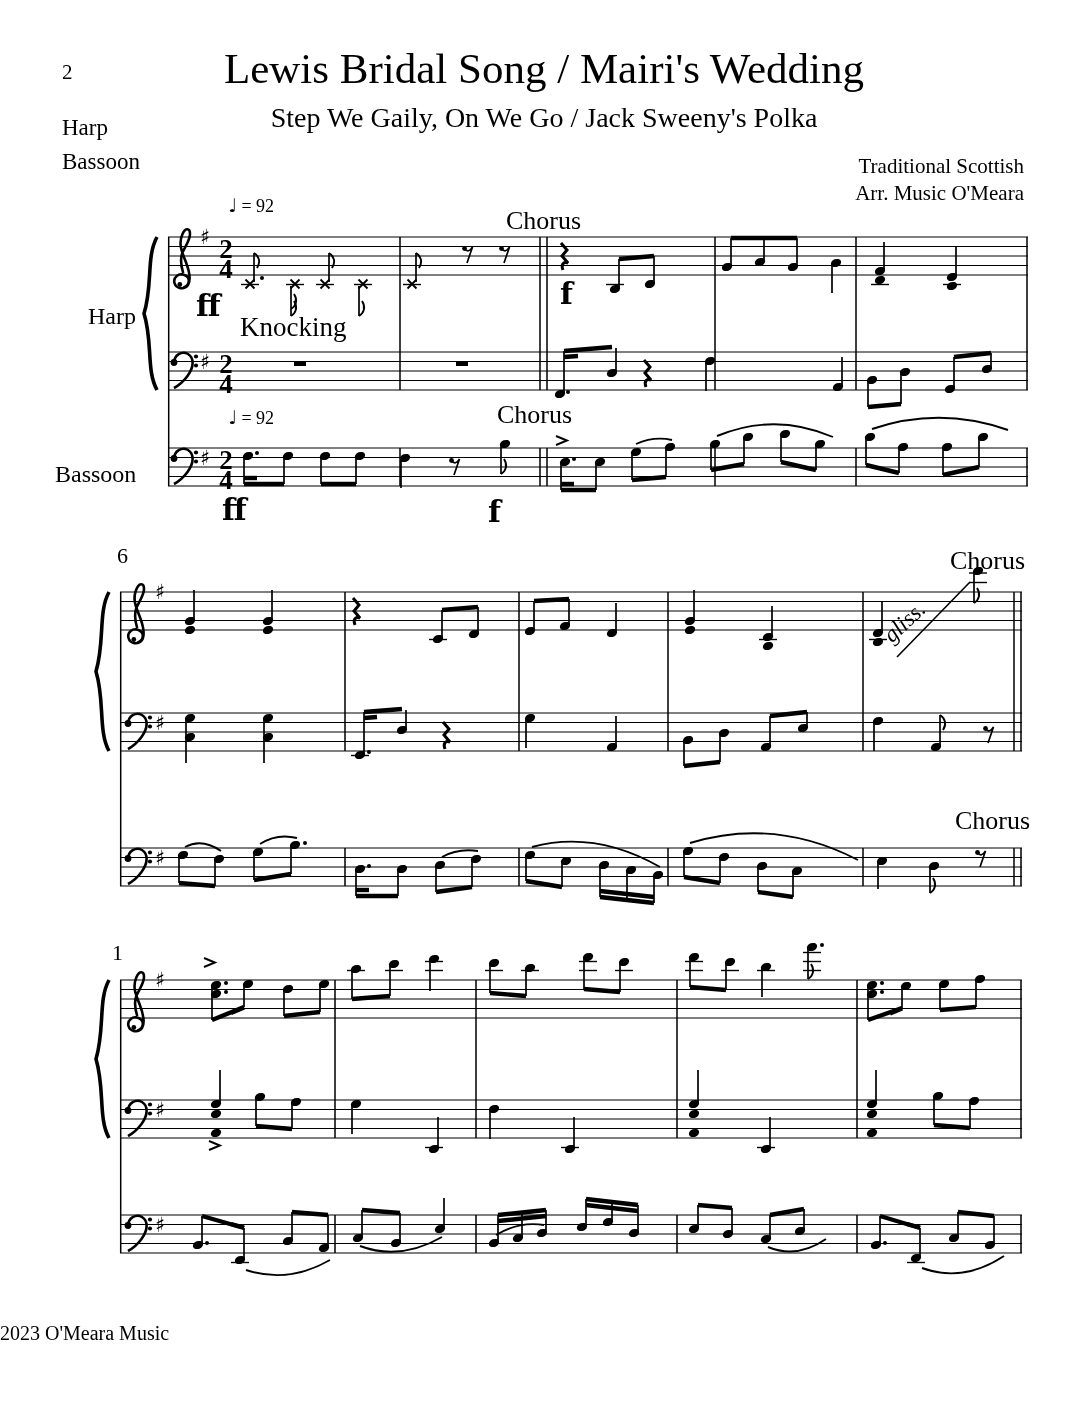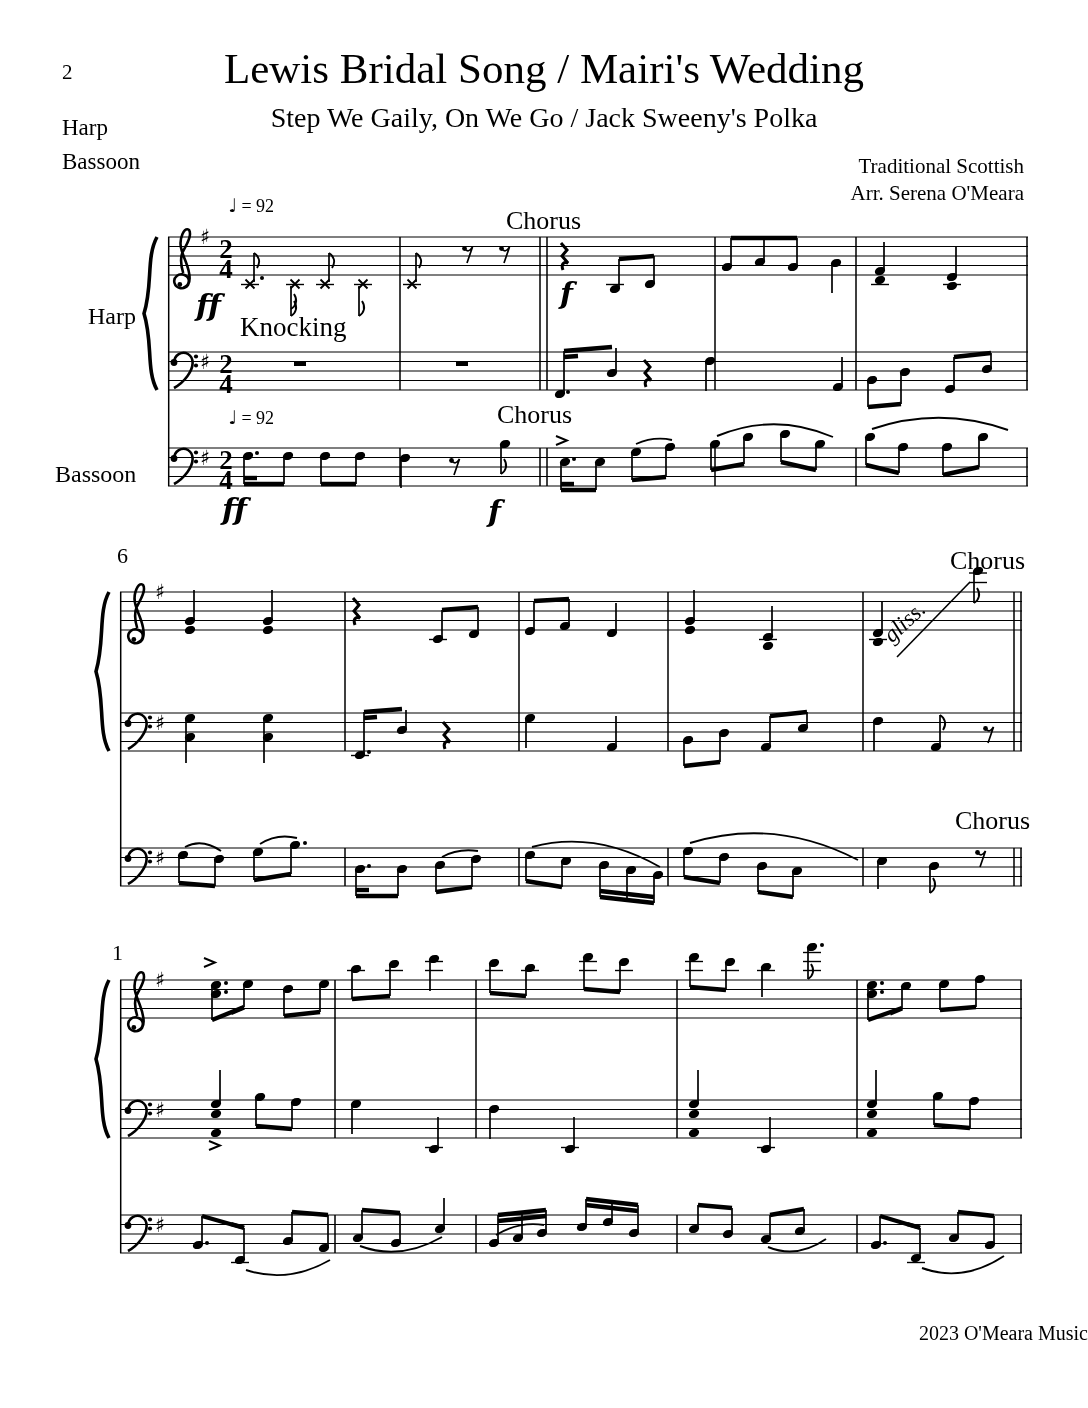--- a/index.html
+++ b/index.html
@@ -10,25 +10,25 @@
   .title{font-size:43px;width:1088px;text-align:center}
   .subtitle{font-size:28px;width:1088px;text-align:center}
   .instr{font-size:23px}
   .credit{font-size:21px;right:64px;text-align:right}
   .stafflabel{font-size:24px}
   .chorus{font-size:26px}
   .knock{font-size:27px}
   .mnum{font-size:22px}
   .tempo{font-size:18px}
   .tnote{font-family:"DejaVu Sans",sans-serif;font-size:19px}
-  .dyn{font-family:"DejaVu Serif",serif;font-style:italic;font-weight:bold}
+  .dyn{font-family:"DejaVu Serif",serif;font-weight:bold}
   .ff{font-size:30px}
   .f1{font-size:30px}
   .gliss{font-size:23px;font-style:italic;transform:rotate(-43deg);transform-origin:left bottom}
-  .copy{font-size:20px;width:1088px;text-align:right}
+  .copy{font-size:20px;width:1088px;text-align:left}
   svg{position:absolute;left:0;top:0}
   .stf{stroke:#000;stroke-width:1.1}
   .bl{stroke:#000;stroke-width:1.5}
   .st{stroke:#000;stroke-width:1.7}
   .bm{stroke:#000;stroke-width:4.4}
   .ldg{stroke:#000;stroke-width:1.4}
   .slur{fill:none;stroke:#000;stroke-width:1.9}
   .gl{stroke:#000;stroke-width:1.6}
   .clef{fill:none;stroke:#000;stroke-width:2.6}
   text.ks{font-family:"DejaVu Sans",sans-serif;font-size:21px;text-anchor:middle;fill:#000}
@@ -593,21 +593,21 @@
     </g>
   </g>
 </svg>
 
 <div class="abs pgnum" style="left:62px;top:60px">2</div>
 <div class="abs title" style="left:0;top:44px">Lewis Bridal Song / Mairi's Wedding</div>
 <div class="abs subtitle" style="left:0;top:102px">Step We Gaily, On We Go / Jack Sweeny's Polka</div>
 <div class="abs instr" style="left:62px;top:115px">Harp</div>
 <div class="abs instr" style="left:62px;top:149px">Bassoon</div>
 <div class="abs credit" style="top:154px">Traditional Scottish</div>
-<div class="abs credit" style="top:181px">Arr. Serena O'Meara</div>
+<div class="abs credit" style="top:181px">Arr. Music O'Meara</div>
 
 <div class="abs tempo" style="left:228px;top:194px"><span class="tnote">♩</span> <span>= 92</span></div>
 <div class="abs tempo" style="left:228px;top:406px"><span class="tnote">♩</span> <span>= 92</span></div>
 
 <div class="abs chorus" style="left:506px;top:206px">Chorus</div>
 <div class="abs chorus" style="left:497px;top:400px">Chorus</div>
 <div class="abs chorus" style="left:950px;top:546px">Chorus</div>
 <div class="abs chorus" style="left:955px;top:806px">Chorus</div>
 
 <div class="abs stafflabel" style="left:88px;top:303px">Harp</div>

